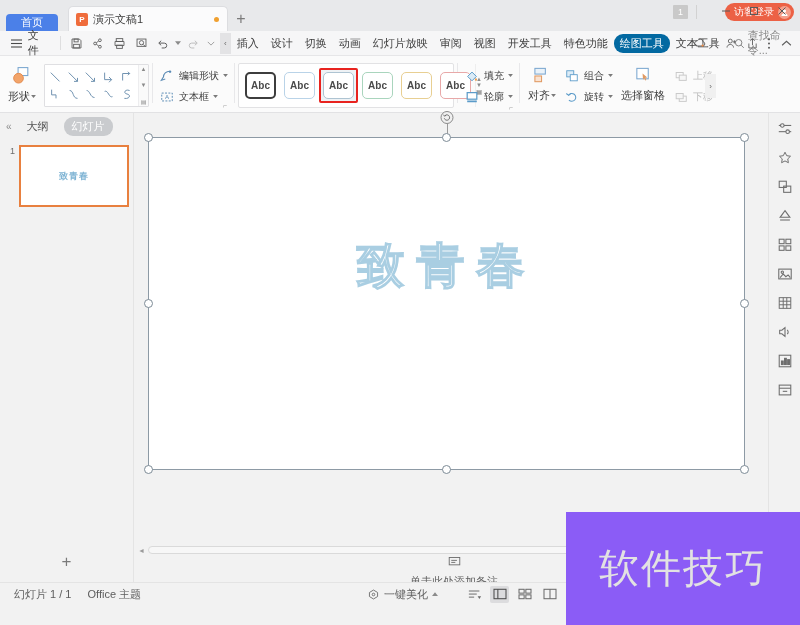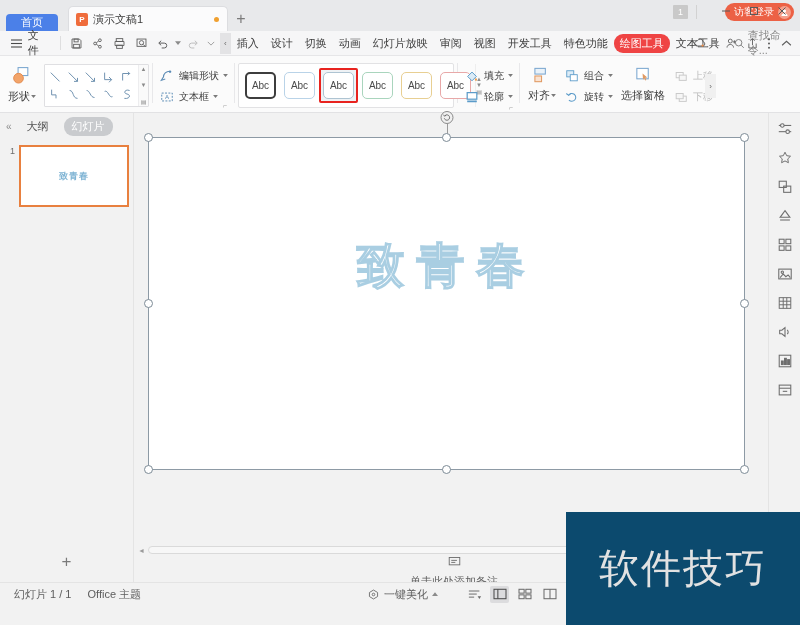--- a/index.html
+++ b/index.html
@@ -64,21 +64,21 @@
   .mb-file{ font-size:11px;color:#3d3d3d;padding:0 7px 0 1px; }
   .mb-div{ width:1px;height:14px;background:#dededf;margin:0 4px; }
   .qa{ width:22px;height:21px;display:flex;align-items:center;justify-content:center;color:#5d5d5d; }
   .qa.dis{ color:#bdbdbd; }
   .collapse-btn{ width:11px;height:21px;background:#e3e3e5;display:flex;align-items:center;
                  justify-content:center;font-size:8px;color:#6a6a6a; margin-left:2px;}
   .rtab{
     font-size:11px; color:#3d3d3d; padding:3px 6px; white-space:nowrap;
     line-height:13px; border-radius:9px;
   }
-  .rtab.active-orange{ background:#ef4444; color:#fff; }
+  .rtab.active-orange{ background:#0369a1; color:#fff; }
   .rtab.active-ins{ position:relative; color:#3d3d3d; }
   .rtab.active-ins:after{
     content:""; position:absolute; left:50%; transform:translateX(-50%);
     bottom:-6px; width:22px;height:2px;background:#ef6c3c;
   }
   .searchbox{ display:flex;align-items:center; gap:3px; margin-left:8px; color:#8b8b8b; font-size:11px;}
   .menu-right{ position:absolute; right:4px; display:flex; align-items:center; gap:1px; }
   .mr-ico{ width:20px;height:20px;display:flex;align-items:center;justify-content:center;color:#5d5d5d;}
 
   
@@ -108,20 +108,21 @@
   .stk-item{ display:flex; align-items:center; gap:4px; font-size:10px; color:#3d3d3d;
              height:17px; padding:0 3px; }
   .stk-item.dis{ color:#bcbcbc; }
   .ico16{ width:16px;height:16px;display:flex;align-items:center;justify-content:center; }
 
   
   .style-gallery{
     width:216px; height:45px; background:#fff; border:1px solid #e2e2e4;
     margin-top:4px; display:flex; align-items:center; padding:0 2px; position:relative;
     border-radius:2px;
+    font-weight:bold;
   }
   .sw{
     width:31px;height:27px; border-radius:5px; background:#fff;
     display:flex;align-items:center;justify-content:center;
     font-size:10px;color:#4a4a4a; margin:0 2px;
   }
   .sw-wrap{ position:relative; padding:4px 2px; }
   .sw-wrap.selected{ border:2px solid #e8231f; border-radius:2px; padding:2px 0; background:#eef2f5;}
   .sg-more{ width:11px; align-self:stretch; display:flex;flex-direction:column;
             justify-content:center; align-items:center; font-size:6px;color:#8b8b8b;
@@ -203,21 +204,21 @@
   }
   .sb-item{ padding:0 8px; }
   .sb-center{ position:absolute; left:367px; display:flex; align-items:center; gap:4px; }
   .sb-views{ position:absolute; left:465px; display:flex; align-items:center; gap:6px; }
   .viewbtn{ width:19px;height:17px;display:flex;align-items:center;justify-content:center;color:#6a6a6a;}
   .viewbtn.sel{ background:#dcdcde; border-radius:2px; }
 
   
   .watermark{
     position:absolute; right:0; bottom:0; width:234px; height:113px;
-    background:#0c4a6e; display:flex;align-items:center;justify-content:center;
+    background:#8b5cf6; display:flex;align-items:center;justify-content:center;
     z-index:40;
   }
   .wm-text{ font-size:40px; color:#e2e2e2; letter-spacing:2px; font-family:"Liberation Sans", sans-serif;}
 
   svg{ display:block; }
 </style>
 </head>
 <body>
 
 <div class="app">

